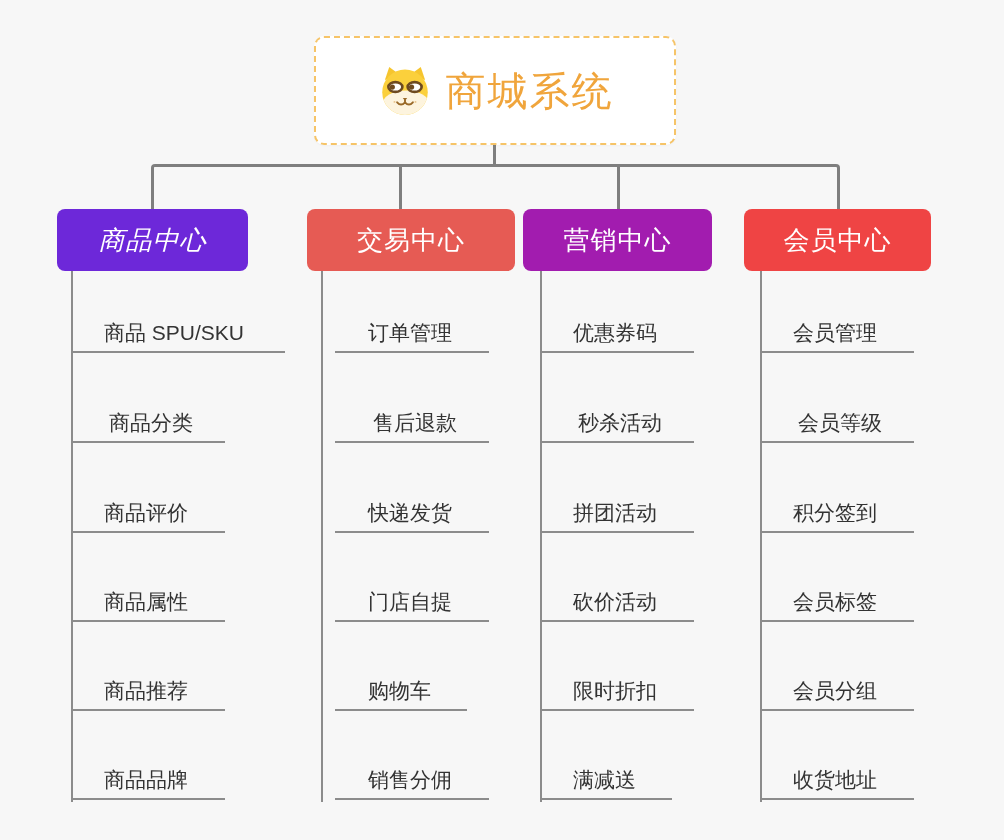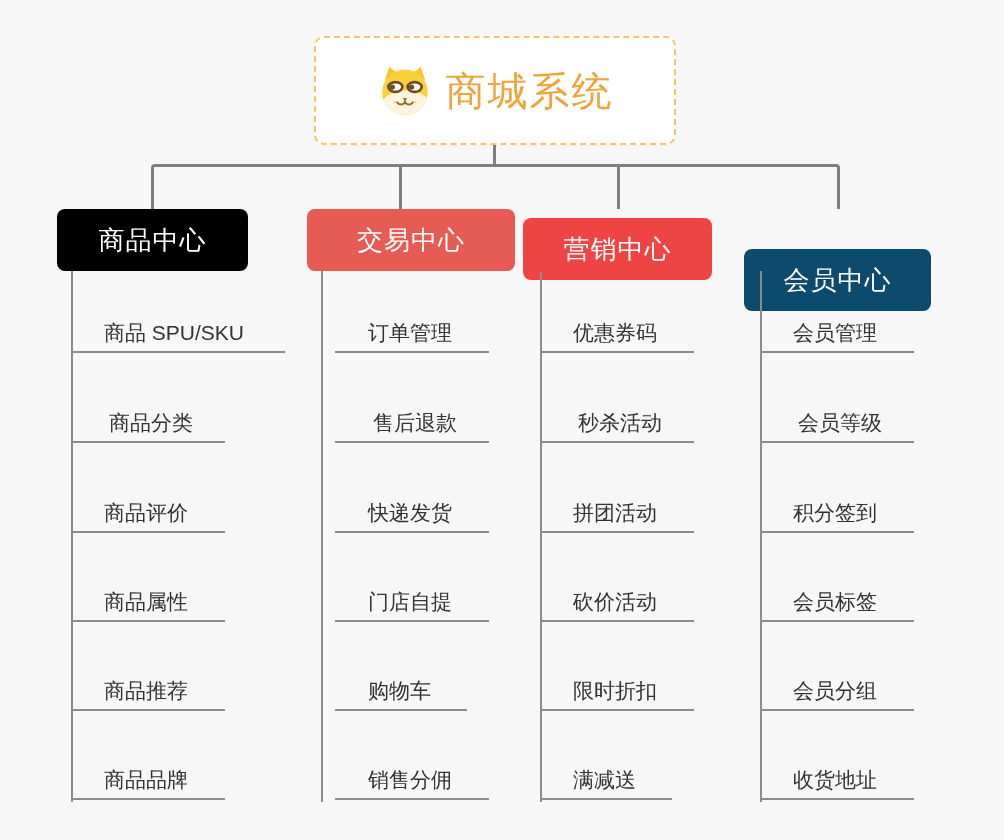--- a/index.html
+++ b/index.html
@@ -114,21 +114,21 @@
       <circle cx="17.5" cy="25" r="3" fill="#6E4A1F"></circle>
       <circle cx="39.5" cy="25" r="3" fill="#6E4A1F"></circle>
       <path d="M29.5,37.5 h5 l-2.5,3.5 z" fill="#9A6A28"></path>
       <path d="M32,40.5 v2 M23,42.5 q4.5,5 9,0 q4.5,5 9,0" stroke="#9A6A28" stroke-width="2.2" fill="none" stroke-linecap="round"></path>
       <circle cx="20" cy="42" r="1.1" fill="#E8C289"></circle>
       <circle cx="44" cy="42" r="1.1" fill="#E8C289"></circle>
     </svg>
     <span class="root-title">商城系统</span>
   </div>
 
-  <div class="branch-box branch-0" style="background-color: #000000;">
+  <div class="branch-box branch-0" style="background-color: #6d28d9; font-style: italic;">
     <span class="branch-label">商品中心</span>
   </div>
   <div class="rail rail-0"></div>
   <div class="leaf col-0 row-0 w-wide">
       <span>商品 SPU/SKU</span>
     </div>
   <div class="leaf col-0 row-1">
       <span>商品分类</span>
     </div>
   <div class="leaf col-0 row-2">
@@ -160,21 +160,21 @@
   <div class="leaf col-1 row-3">
       <span>门店自提</span>
     </div>
   <div class="leaf col-1 row-4 w-narrow">
       <span>购物车</span>
     </div>
   <div class="leaf col-1 row-5">
       <span>销售分佣</span>
     </div>
 
-  <div class="branch-box branch-2" style="background-color: #ef4444; margin-top: 9px;">
+  <div class="branch-box branch-2" style="background-color: #a21caf;">
     <span class="branch-label">营销中心</span>
   </div>
   <div class="rail rail-2"></div>
   <div class="leaf col-2 row-0">
       <span>优惠券码</span>
     </div>
   <div class="leaf col-2 row-1">
       <span>秒杀活动</span>
     </div>
   <div class="leaf col-2 row-2">
@@ -183,21 +183,21 @@
   <div class="leaf col-2 row-3">
       <span>砍价活动</span>
     </div>
   <div class="leaf col-2 row-4">
       <span>限时折扣</span>
     </div>
   <div class="leaf col-2 row-5 w-narrow">
       <span>满减送</span>
     </div>
 
-  <div class="branch-box branch-3" style="background-color: #0c4a6e; margin-top: 40px;">
+  <div class="branch-box branch-3" style="background-color: #ef4444;">
     <span class="branch-label">会员中心</span>
   </div>
   <div class="rail rail-3"></div>
   <div class="leaf col-3 row-0">
       <span>会员管理</span>
     </div>
   <div class="leaf col-3 row-1">
       <span>会员等级</span>
     </div>
   <div class="leaf col-3 row-2">

